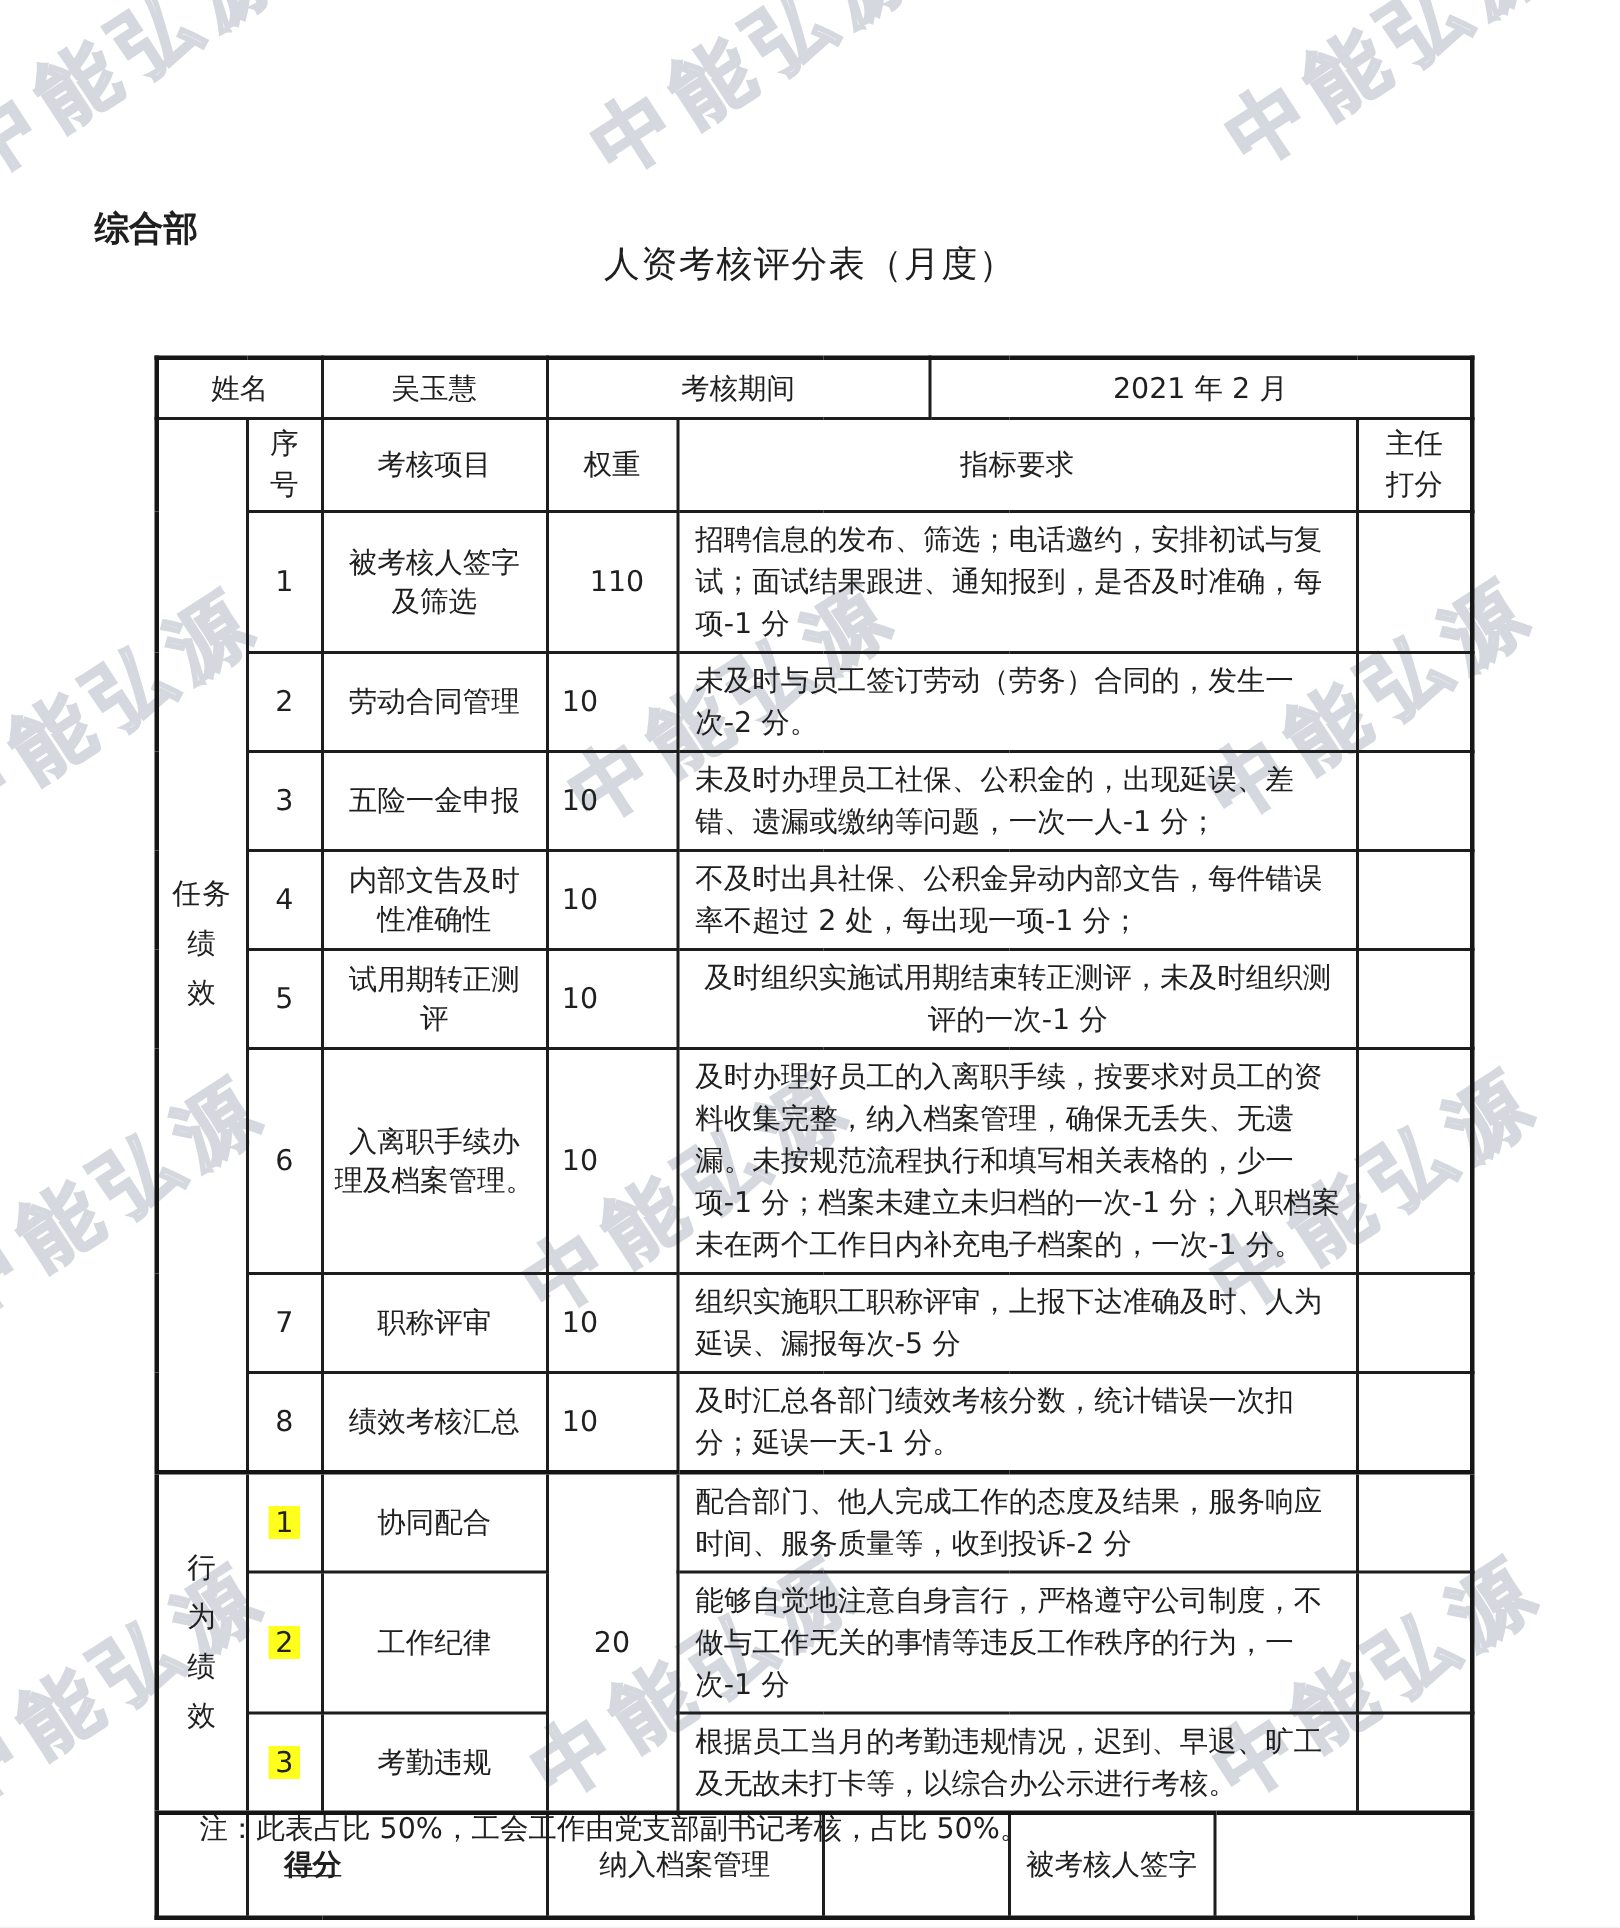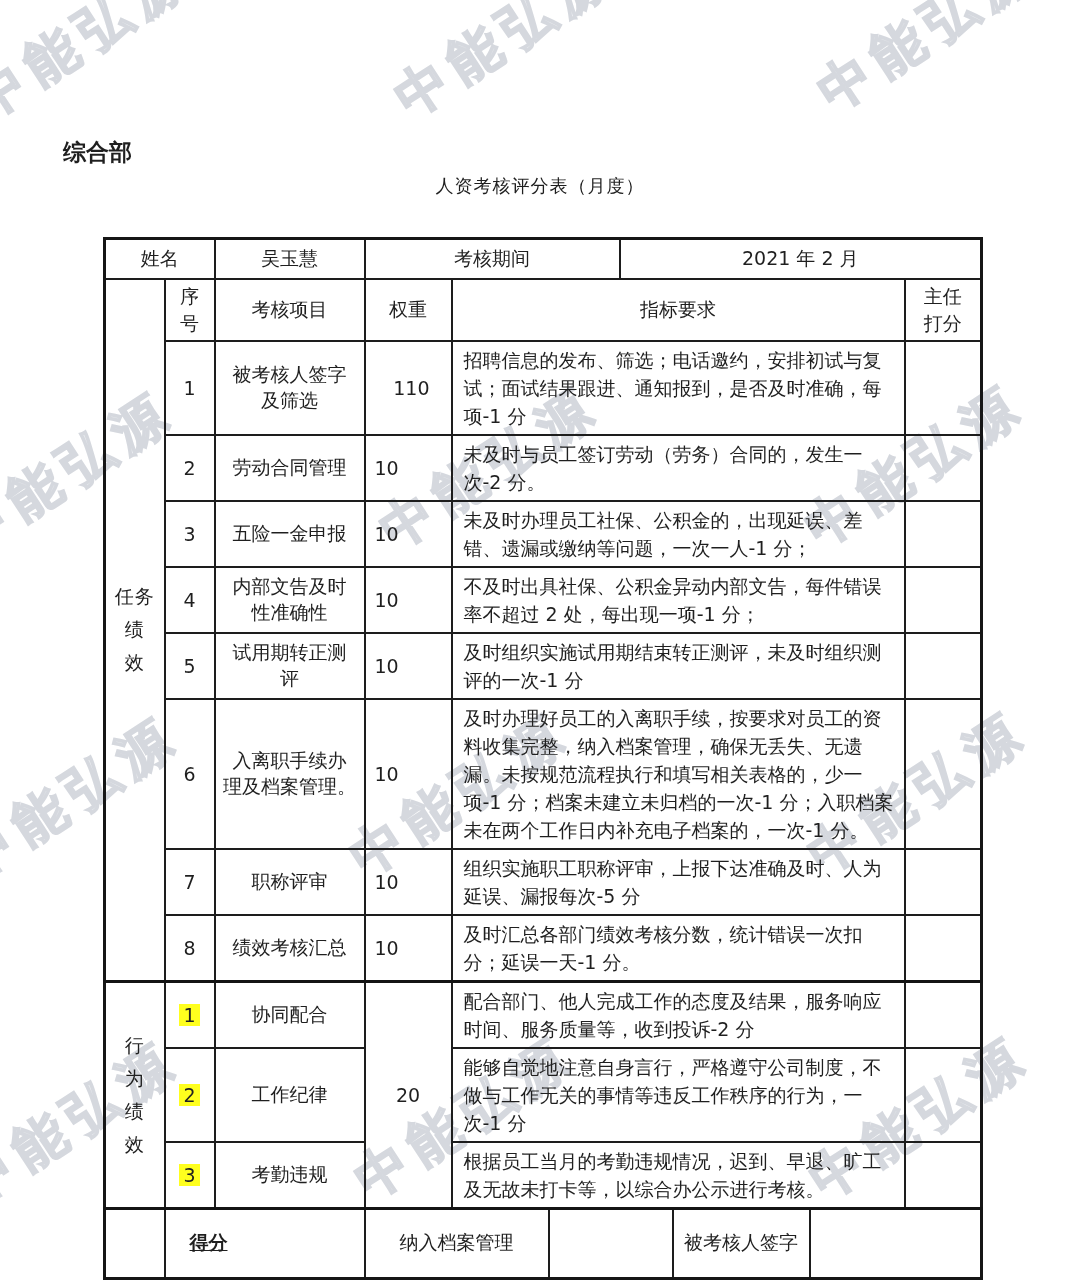--- a/index.html
+++ b/index.html
@@ -10,37 +10,37 @@
   }
   
   .wm-layer { position:absolute; inset:0; z-index:0; pointer-events:none; }
   .wm {
     position:absolute; font-size:52px; font-weight:bold; letter-spacing:10px;
     white-space:nowrap; color:#eef0f3; -webkit-text-stroke:2px #d5d8de;
     transform:rotate(-33deg); transform-origin:0 100%;
   }
   
   .dept  { position:absolute; left:63px;  top:137px; font-size:23px; font-weight:bold; z-index:1; }
-  .title { position:absolute; left:0; top:174px; width:100%; text-align:center;
-           font-size:18px; letter-spacing:1px; z-index:1; }
+  .title { position:absolute; left:0; top:160px; width:100%; text-align:center;
+           font-size:24px; letter-spacing:1px; z-index:1; }
   .note  { position:absolute; left:133px; top:1206px; font-size:19px; z-index:1; }
   
   table.sheet-table {
     position:absolute; left:103px; top:237px; width:877px; z-index:1;
     border-collapse:collapse; table-layout:fixed; border:3px solid #161616;
     background:transparent;
   }
   td {
     border:2px solid #1d1d1d; font-size:19px; vertical-align:middle;
     text-align:center; padding:2px 6px; overflow:hidden;
   }
   .pre   { white-space:pre-line; }
   .hdr   { line-height:27px; }
   td.req { text-align:left; padding:4px 10px 4px 11px; line-height:28px;border-radius:10px; }
-  td.req-c { }
+  td.req-c { text-align:center; }
   td.w-l { text-align:left;  padding-left:9px;  }
   td.w-r { text-align:right; padding-right:21px; }
   td.cat { line-height:33px; letter-spacing:1px; padding:0; }
   tr.sect td, tr.foot td { border-top:3px solid #141414; }
   td.foot-score { text-align:left; padding-left:24px; font-weight:bold;text-decoration:underline; }
   .hl { display:inline-block; background:#ffff1e; padding:0 4px; color:#222; }
 </style>
 </head>
 <body>
 
@@ -188,14 +188,15 @@
       <td></td>
       <td colspan="2" class="foot-score">得分</td>
       <td colspan="2">纳入档案管理</td>
       <td colspan="2"></td>
       <td>被考核人签字</td>
       <td colspan="2"></td>
     </tr>
   </tbody>
     </table>
 
+  <div class="note">注：此表占比 50%，工会工作由党支部副书记考核，占比 50%。</div>
 
 </div>
 
 </body></html>

